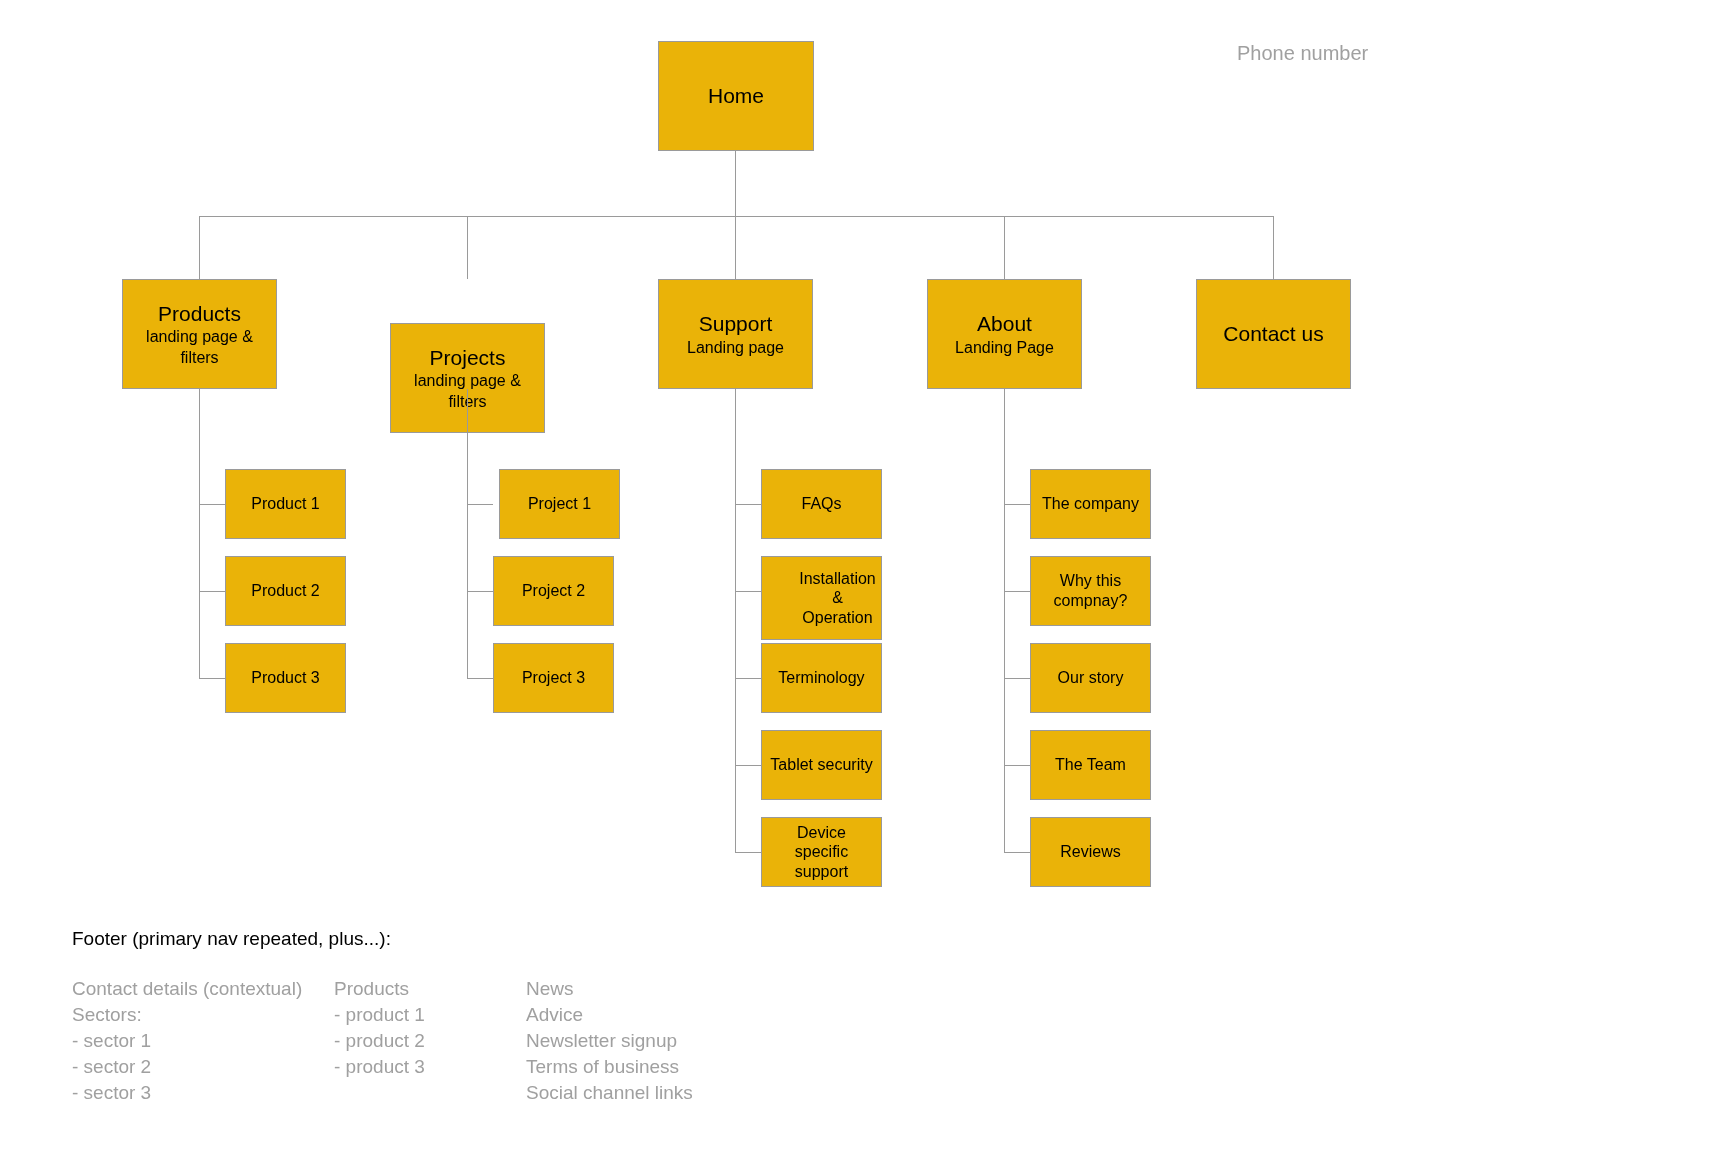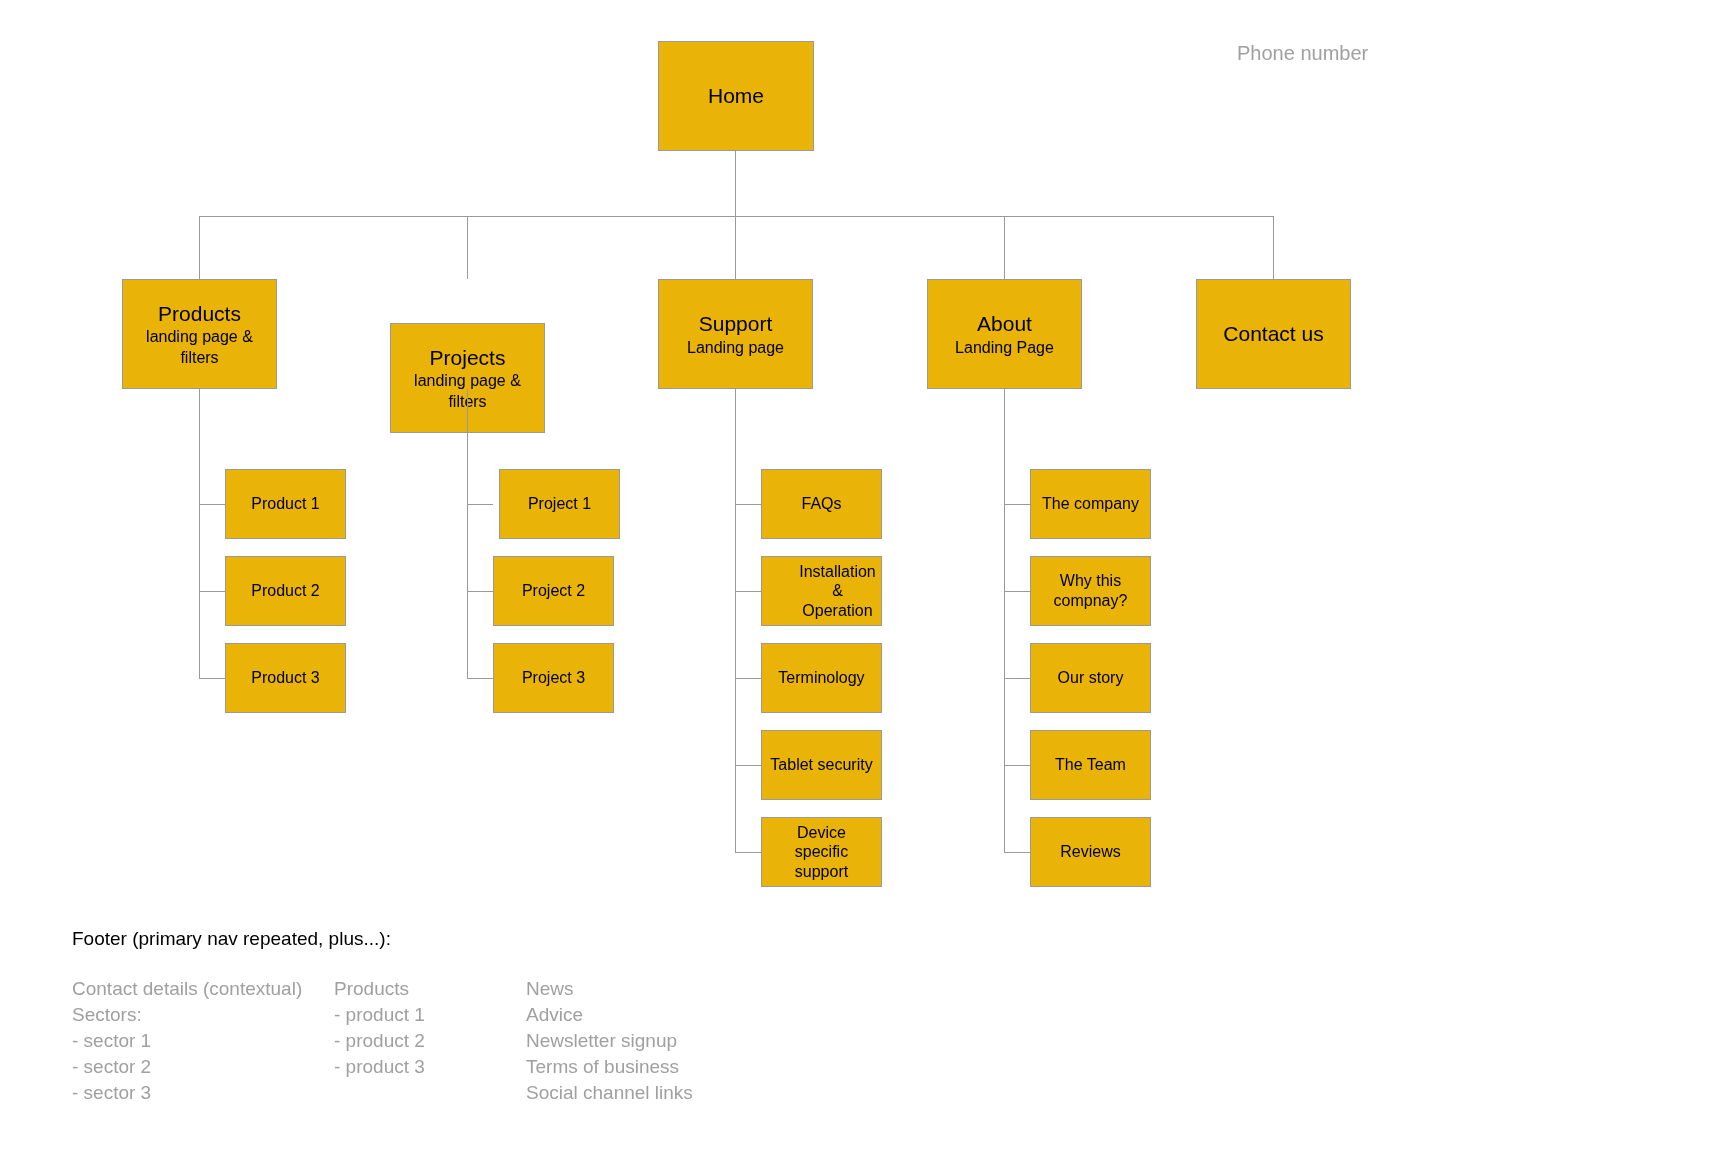--- a/index.html
+++ b/index.html
@@ -182,21 +182,21 @@
   <div class="line v" style="left:735px; top:389px; height:464px;"></div>
   <div class="line h" style="left:735px; top:504px; width:26px;"></div>
   <div class="line h" style="left:735px; top:591px; width:26px;"></div>
   <div class="line h" style="left:735px; top:678px; width:26px;"></div>
   <div class="line h" style="left:735px; top:765px; width:26px;"></div>
   <div class="line h" style="left:735px; top:852px; width:26px;"></div>
 
   <div class="node leaf" style="left:761px; top:469px; width:121px; height:70px;">
     <span class="title">FAQs</span>
   </div>
-  <div class="node leaf" style="left:761px; top:556px; width:121px; height:70px;padding-left:32px;">
+  <div class="node leaf" style="left:761px; top:556px; width:121px; height:84px;padding-left:32px;">
     <span class="title">Installation &amp;</span>
     <span class="title">Operation</span>
   </div>
   <div class="node leaf" style="left:761px; top:643px; width:121px; height:70px;">
     <span class="title">Terminology</span>
   </div>
   <div class="node leaf" style="left:761px; top:730px; width:121px; height:70px;">
     <span class="title">Tablet security</span>
   </div>
   <div class="node leaf" style="left:761px; top:817px; width:121px; height:70px;">

